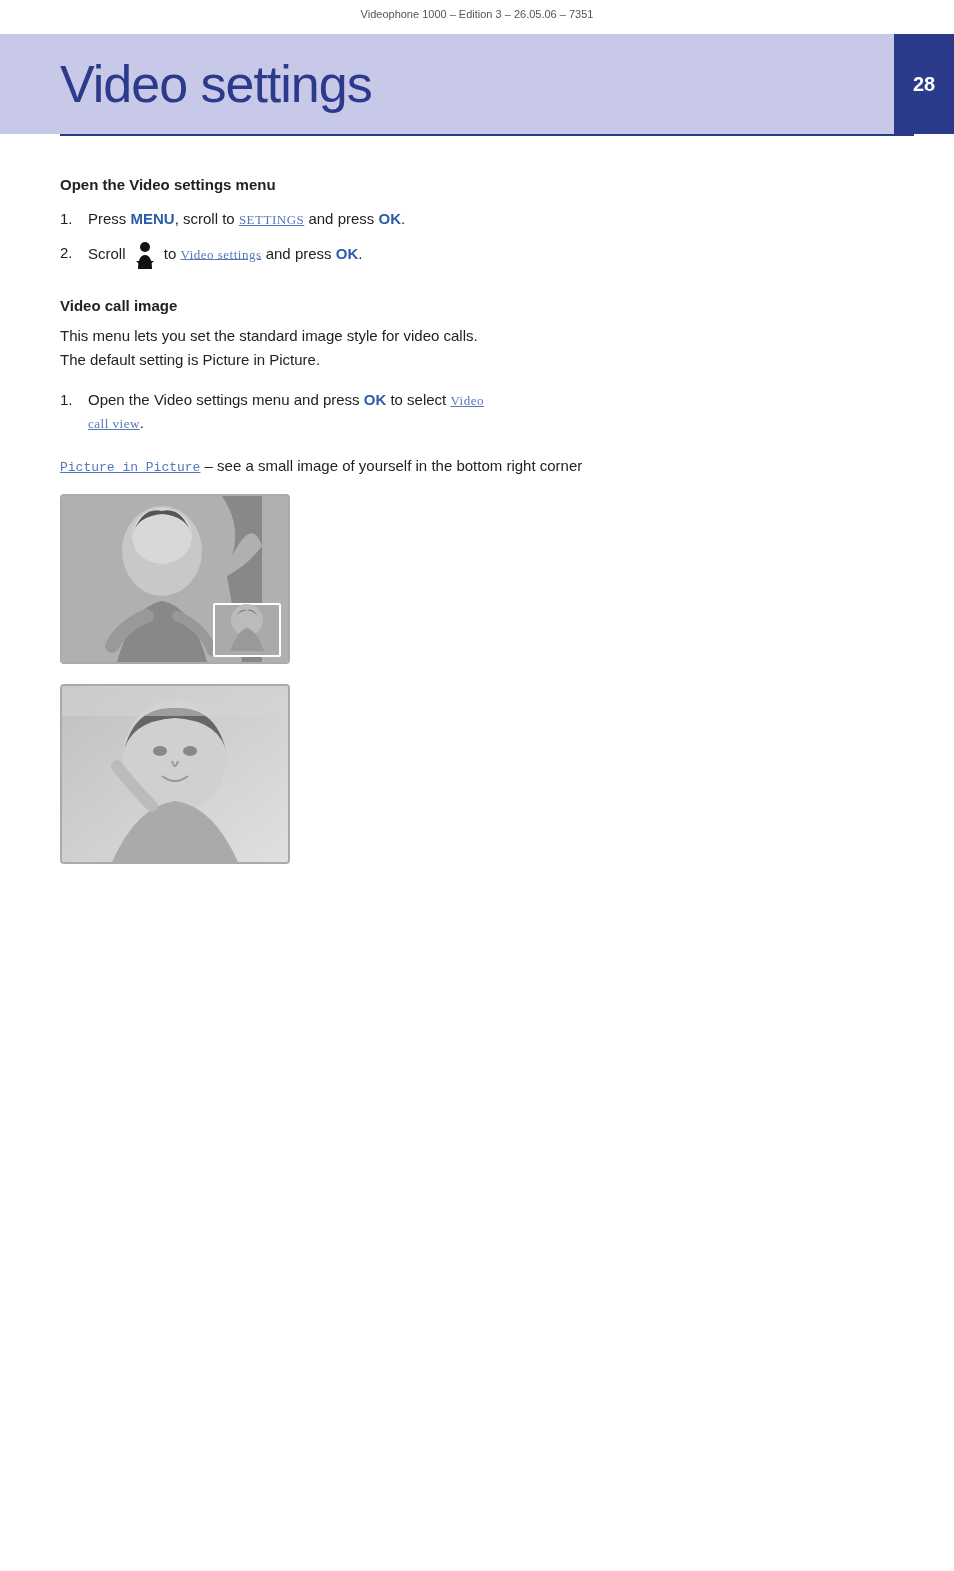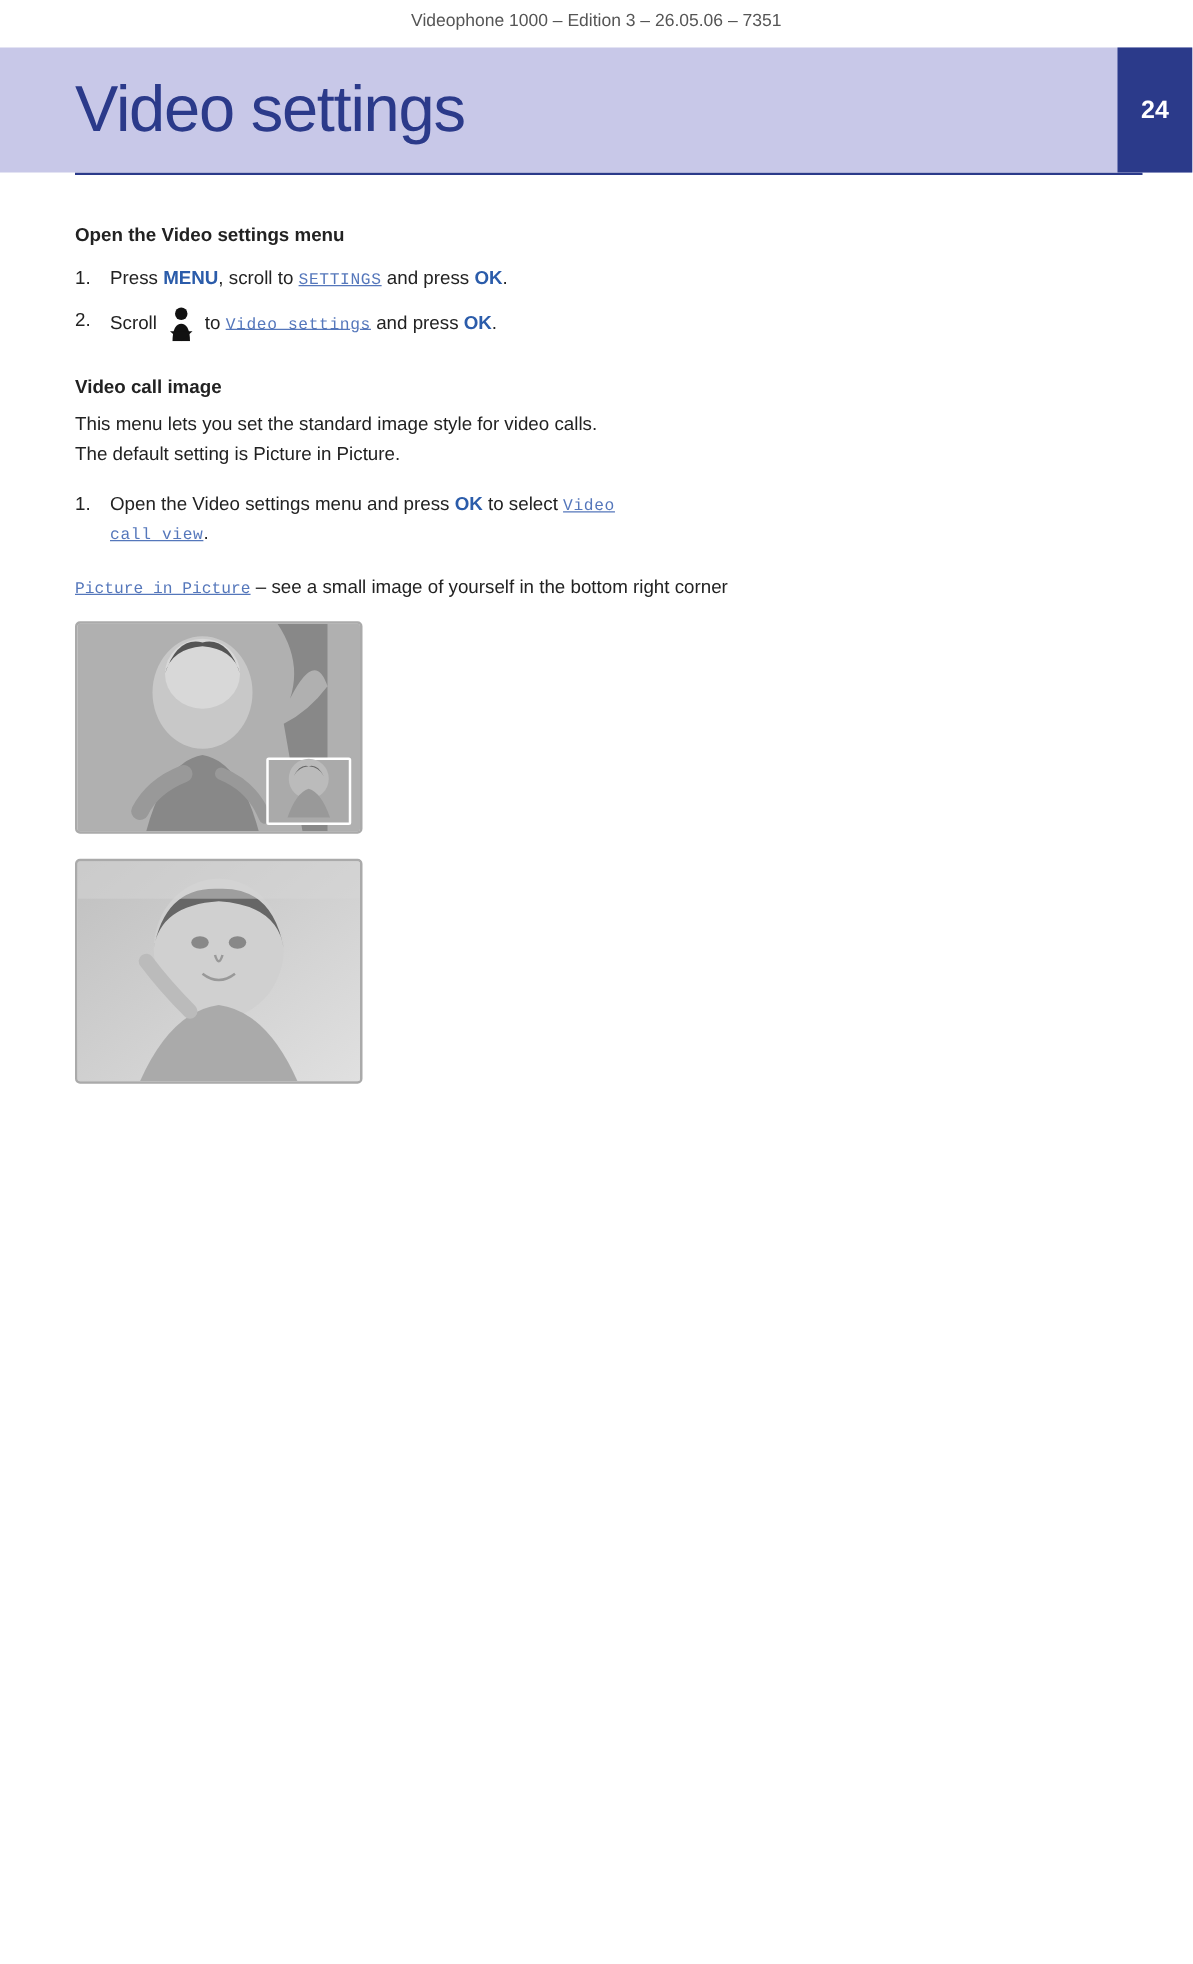--- a/index.html
+++ b/index.html
@@ -11,21 +11,21 @@
       font-size: 15px;
       color: #222;
       background: #fff;
       position: relative;
     }
 
     
     .top-bar {
       width: 100%;
       text-align: center;
-      font-size: 14px;
+      font-size: 11px;
       color: #555;
       padding: 8px 0 4px;
       border-bottom: none;
     }
 
     
     .title-section {
       display: flex;
       align-items: stretch;
       width: 100%;
@@ -105,21 +105,21 @@
       font-size: 15px;
       line-height: 1.55;
     }
 
     .keyword-blue {
       color: #2b5caa;
       font-weight: bold;
     }
 
     .mono-blue {
-      font-family: Liberation Mono, monospace;
+      font-family: Liberation Serif, serif;
       color: #5577bb;
       font-size: 13px;
       letter-spacing: 0.5px;
       text-decoration: underline;
       text-decoration-color: #5577bb;
     }
 
     .subsection-heading {
       font-size: 15px;
       font-weight: bold;
@@ -203,21 +203,21 @@
 <body>
 
 <div class="top-bar">
   <span>Videophone 1000 – Edition 3 – 26.05.06 – 7351</span>
 </div>
 
 <div class="title-section">
   <div class="title-text-area">
     <h1 class="page-title">Video settings</h1>
   </div>
-  <div class="page-number-tab">24</div>
+  <div class="page-number-tab">28</div>
 </div>
 
 <div class="separator"></div>
 
 <div class="content">
 
   <div class="section-heading">Open the Video settings menu</div>
 
   <ol class="numbered-list">
 

